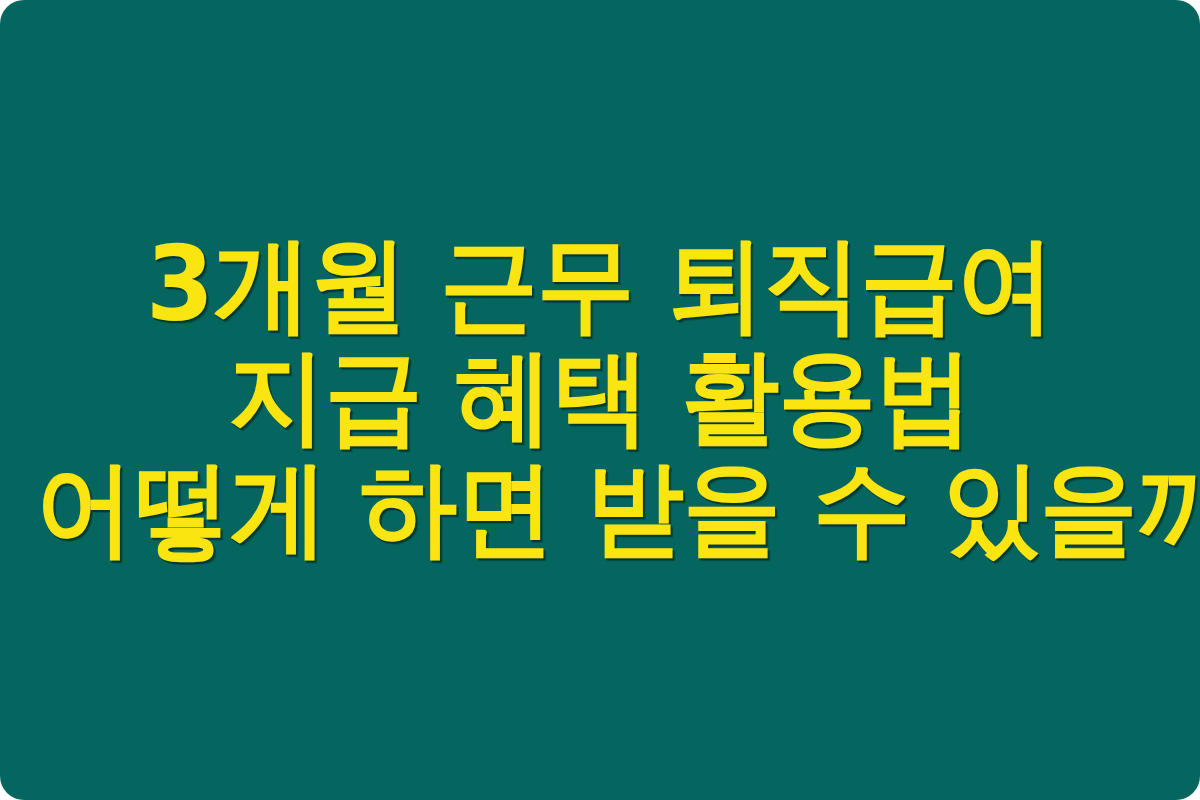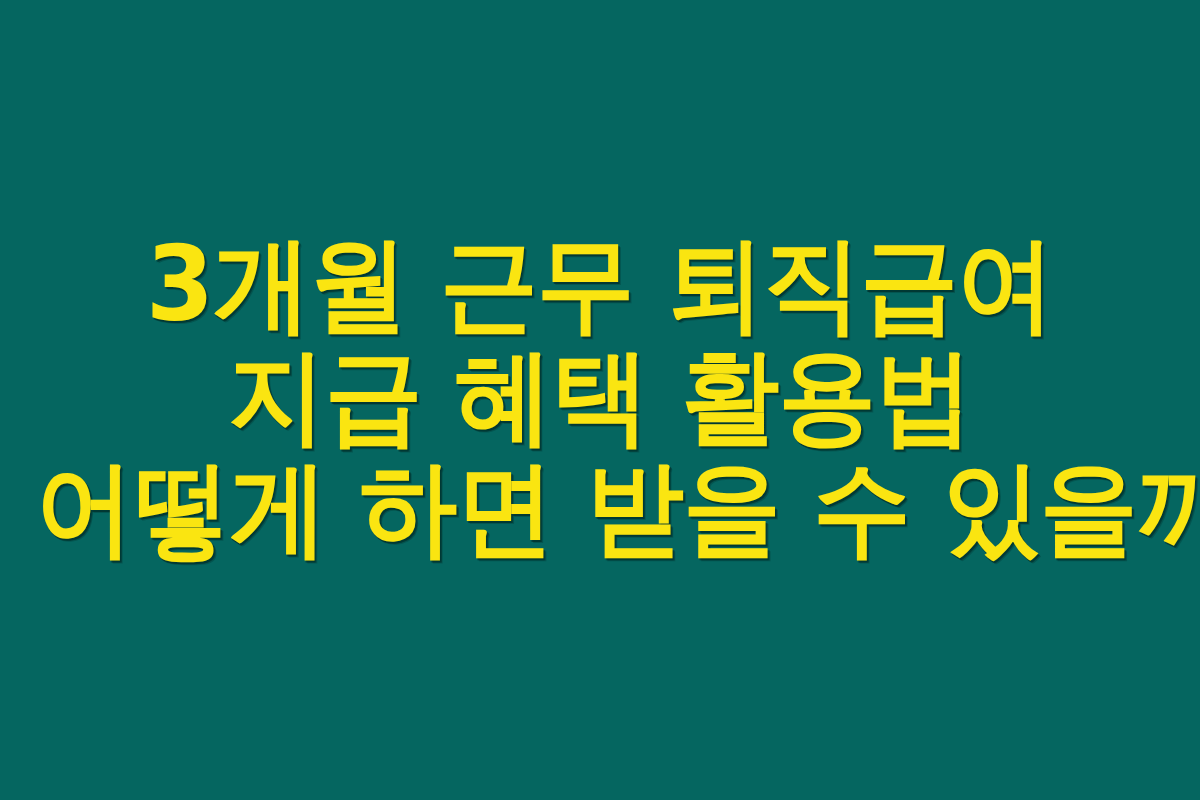--- a/index.html
+++ b/index.html
@@ -18,20 +18,21 @@
   #banner {
     position: relative;
     width: 1200px;
     height: 800px;
     box-sizing: border-box;
     display: flex;
     flex-direction: column;
     align-items: center;
     justify-content: center;
     background: #056660;
+    border-radius: 24px;
   }
 
   #headline {
     display: flex;
     flex-direction: column;
     align-items: center;
     justify-content: center;
     width: 100%;
     margin-top: -8px;
   }

